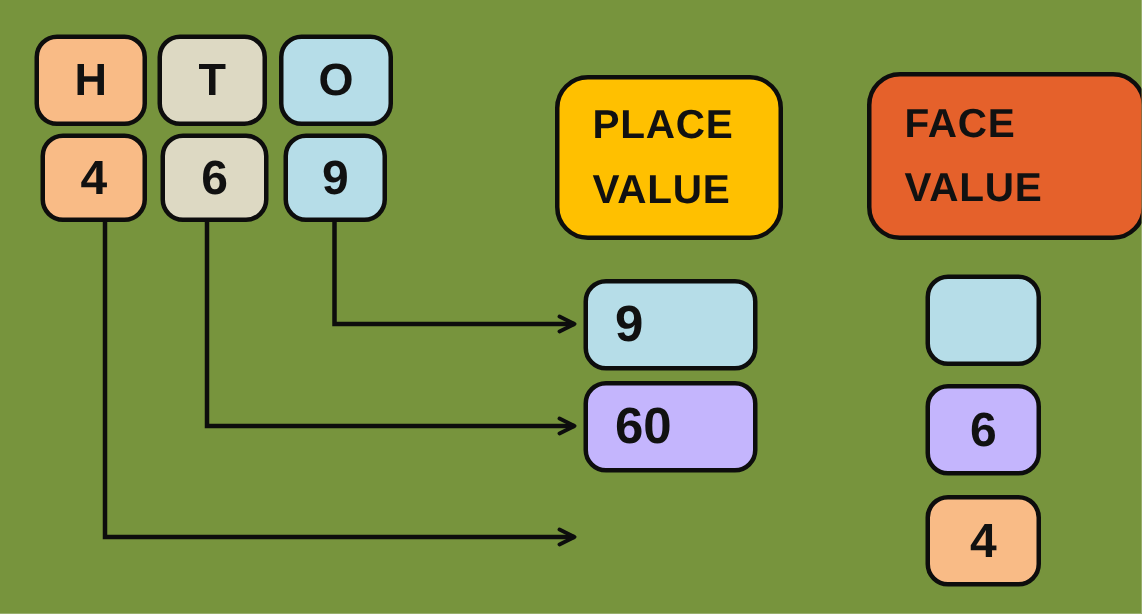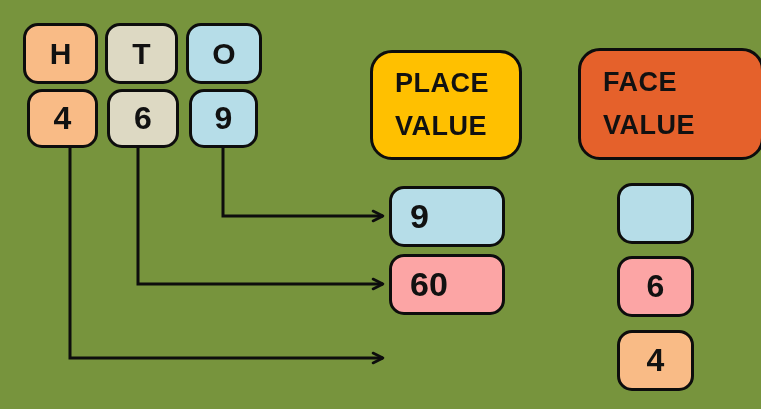--- a/index.html
+++ b/index.html
@@ -23,21 +23,21 @@
     border-radius: 15px;
     display: flex;
     align-items: center;
     justify-content: center;
     font-weight: bold;
     color: #111;
   }
   .peach  { background: #F9BB86; }
   .tan    { background: #DDD9C3; }
   .blue   { background: #B6DDE8; }
-  .green  { background: #fca5a5; }
+  .green  { background: #c4b5fd; }
   .gold   { background: #FFC000; }
   .orange { background: #E5612B; }
 
   
   .h-box { left: 23px;  top: 23px; width: 75px; height: 61px; font-size: 30px; }
   .t-box { left: 105px; top: 23px; width: 73px; height: 61px; font-size: 30px; }
   .o-box { left: 186px; top: 23px; width: 76px; height: 61px; font-size: 30px; }
 
   
   .d4-box { left: 27px;  top: 89px; width: 71px; height: 59px; font-size: 32px; }

